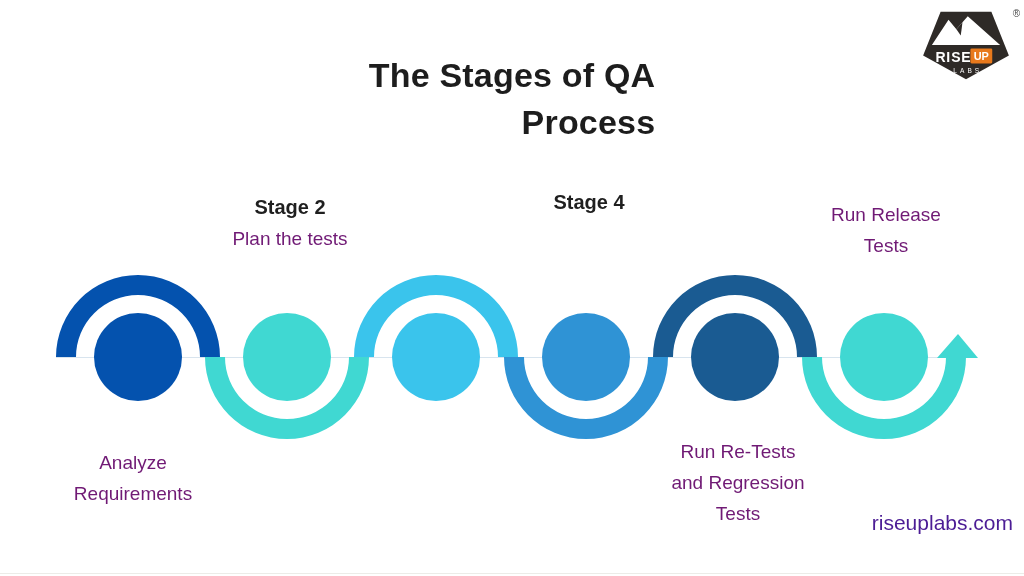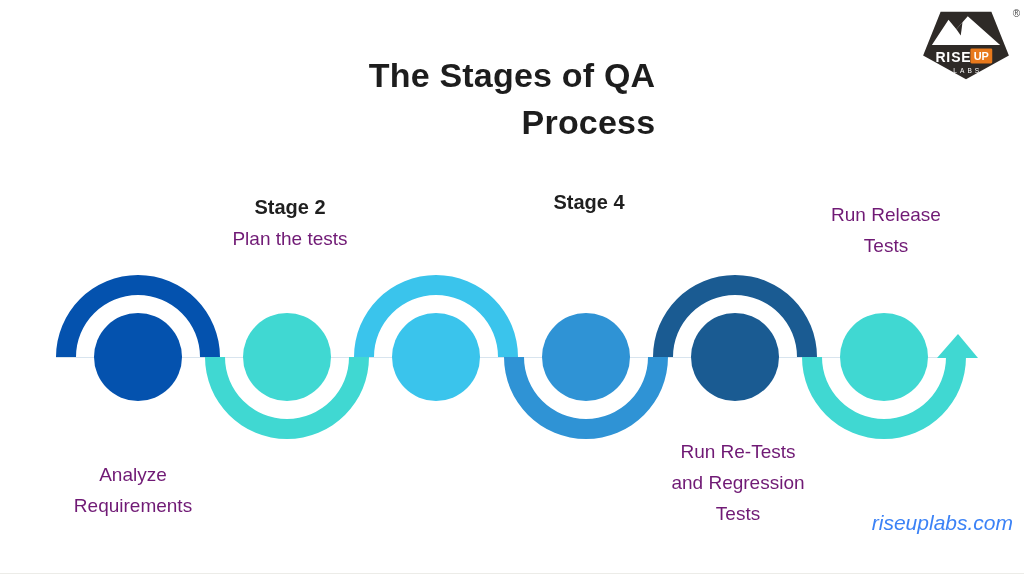--- a/index.html
+++ b/index.html
@@ -11,28 +11,28 @@
   .title{
     position:absolute;left:512px;top:52px;transform:translateX(-50%);
     margin:0;font-size:34px;line-height:47px;font-weight:700;color:#1d1d1d;
     text-align:right;white-space:pre-line;letter-spacing:.2px;z-index:3;
   }
   .wave{position:absolute;left:0;top:0;z-index:1}
   .stage-block{position:absolute;transform:translateX(-50%);text-align:center;z-index:2;width:220px}
   .stage-label{font-size:20px;font-weight:700;color:#1f1f1f;line-height:24px}
   .stage-desc{font-size:19px;font-weight:400;color:#701a75;line-height:31px;margin-top:4px;white-space:pre-line}
   .s1{left:133px;top:435px}
-  .s1 .stage-desc{margin-top:24px}
+  .s1 .stage-desc{margin-top:12px}
   .s2{left:290px;top:195px}
   .s3{left:438px;top:436px}
   .s4{left:589px;top:190px}
   .s5{left:738px;top:432px}
   .s6{left:886px;top:195px}
   .footer-site{
-    position:absolute;right:11px;top:511px;font-size:21px;color:#3b82f6;z-index:3;font-style:italic;
+    position:absolute;right:11px;top:511px;font-size:21px;color:#4c1d95;z-index:3;
   }
   .logo{position:absolute;left:922px;top:10px;width:94px;height:72px;z-index:3}
   .logo svg{display:block}
   .reg{position:absolute;right:-4px;top:-1px;font-size:10px;color:#4a4a4a;line-height:10px}
   .bottom-rule{position:absolute;left:0;right:0;bottom:2px;height:1px;background:#ecece8;z-index:1}
 </style>
 </head>
 <body>
 
 <h1 class="title">The Stages of QA

